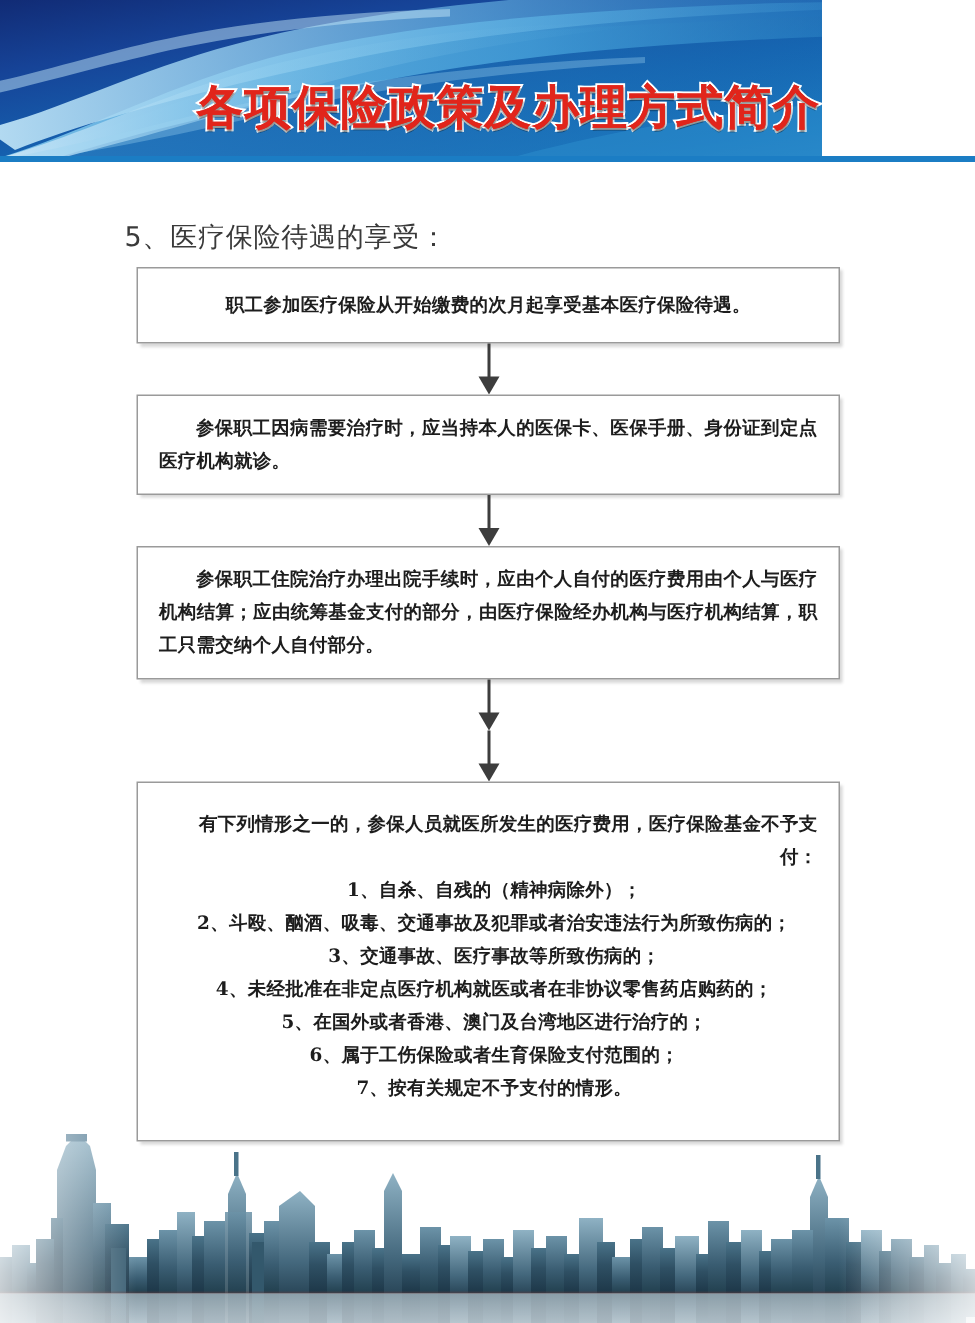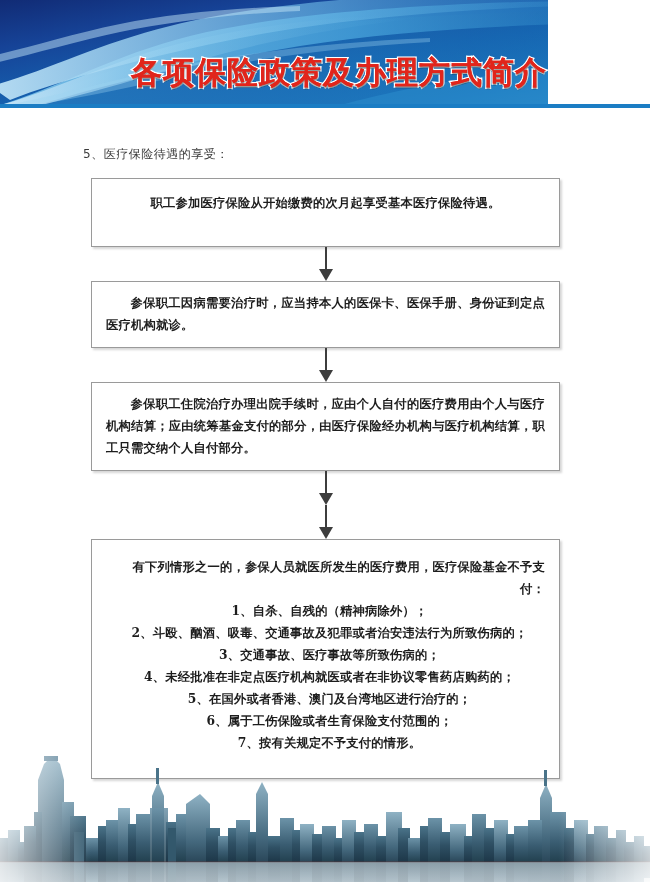--- a/index.html
+++ b/index.html
@@ -82,21 +82,21 @@
     position: absolute;
     left: 0;
     top: 108px;
     width: 650px;
     height: 640px;
   }
   .section-heading {
     position: absolute;
     left: 83px;
     top: 38px;
-    font-size: 12px;
+    font-size: 18px;
     color: #3a3a3a;
     font-family: "DejaVu Sans", "Liberation Sans", sans-serif;
     letter-spacing: 0.5px;
     white-space: nowrap;
   }
 
   .flow {
     position: absolute;
     left: 91px;
     top: 70px;
@@ -113,21 +113,21 @@
     font-family: "DejaVu Serif", "Liberation Serif", serif;
     font-size: 12.3px;
     line-height: 22px;
     color: #1d1d1d;
     font-weight: bold;
     letter-spacing: 0.2px;
   }
   .fbox.center {
     text-align: center;
     padding-top: 13px;
-    padding-bottom: 32px;
+    padding-bottom: 14px;
   }
   .fbox.indent > .para {
     text-indent: 2em;
     text-align: justify;
   }
   .fbox .para { margin: 0; }
 
   .fbox.list {
     padding: 16px 14px 24px 22px;
   }

